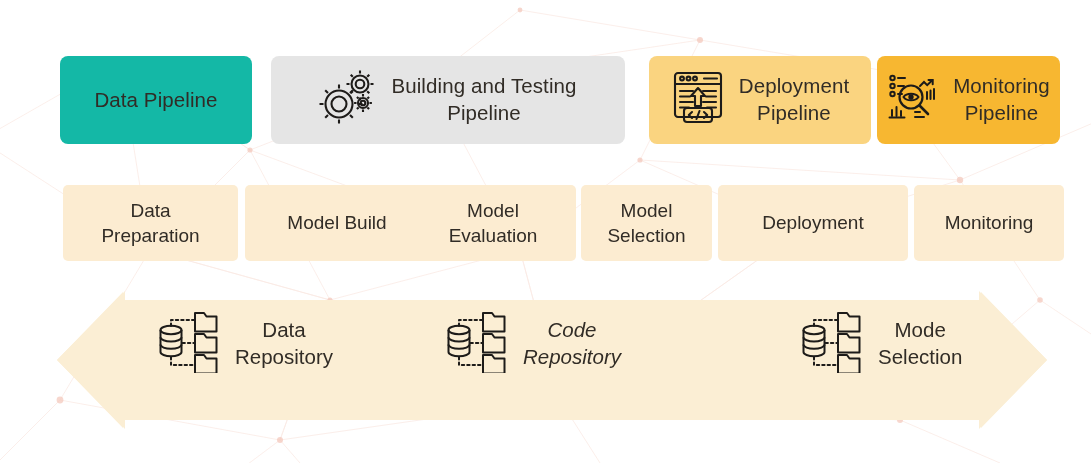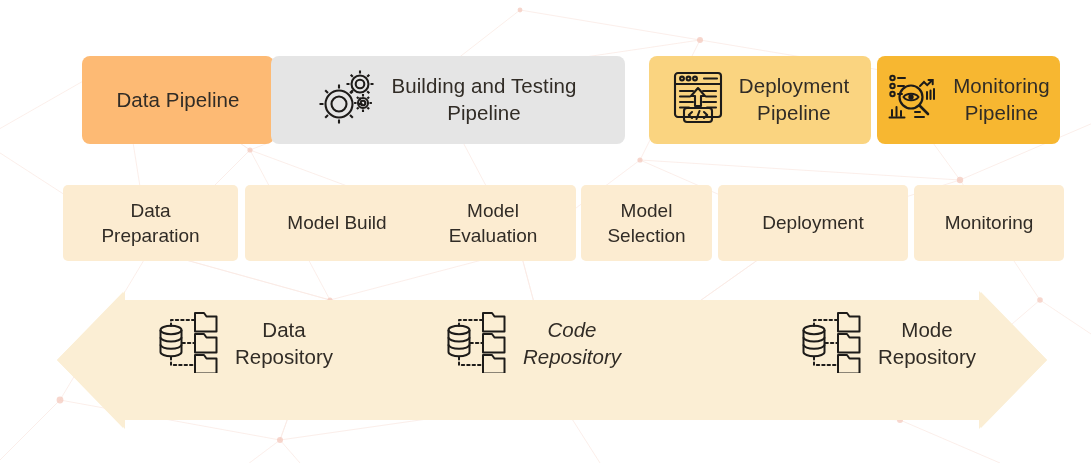--- a/index.html
+++ b/index.html
@@ -152,21 +152,21 @@
       <circle cx="900" cy="420" r="3"></circle>
       <circle cx="430" cy="80" r="2.6"></circle>
       <circle cx="700" cy="40" r="3"></circle>
       <circle cx="880" cy="70" r="2.6"></circle>
       <circle cx="520" cy="10" r="2.4"></circle>
     </g>
   </svg>
 
   <div id="pipeline-row">
 
-    <div class="pipeline-card" style="left:0px; width:192px; background:#fdba74;margin-left:22px;">
+    <div class="pipeline-card" style="left:0px; width:192px; background:#14b8a6;">
       <span class="card-label">Data Pipeline</span>
     </div>
 
     <div class="pipeline-card" style="left:211px; width:354px; background:#e5e5e5;">
       <span class="pipeline-icon">
         <svg width="58" height="56" viewBox="0 0 58 56" xmlns="http://www.w3.org/2000/svg">
           <g fill="none" stroke="#1d1b19" stroke-width="2.1">
 
             <circle cx="20" cy="34" r="13.5"></circle>
             <circle cx="20" cy="34" r="7.5"></circle>
@@ -345,17 +345,17 @@
             <path d="M38 46 h9 l2.5 3.5 h10 v15 h-21.5 v-18.5 z"></path>
             <g stroke-dasharray="2.4 3" stroke-linecap="round">
               <path d="M14 17 v-6 h24"></path>
               <path d="M25.5 34 h12"></path>
               <path d="M14 48 v8 h24"></path>
             </g>
           </g>
         </svg>
       </span>
       <span class="repo-label">Mode
-Repository</span>
+Selection</span>
     </div>
   </div>
 
 </div>
 
 </body></html>

